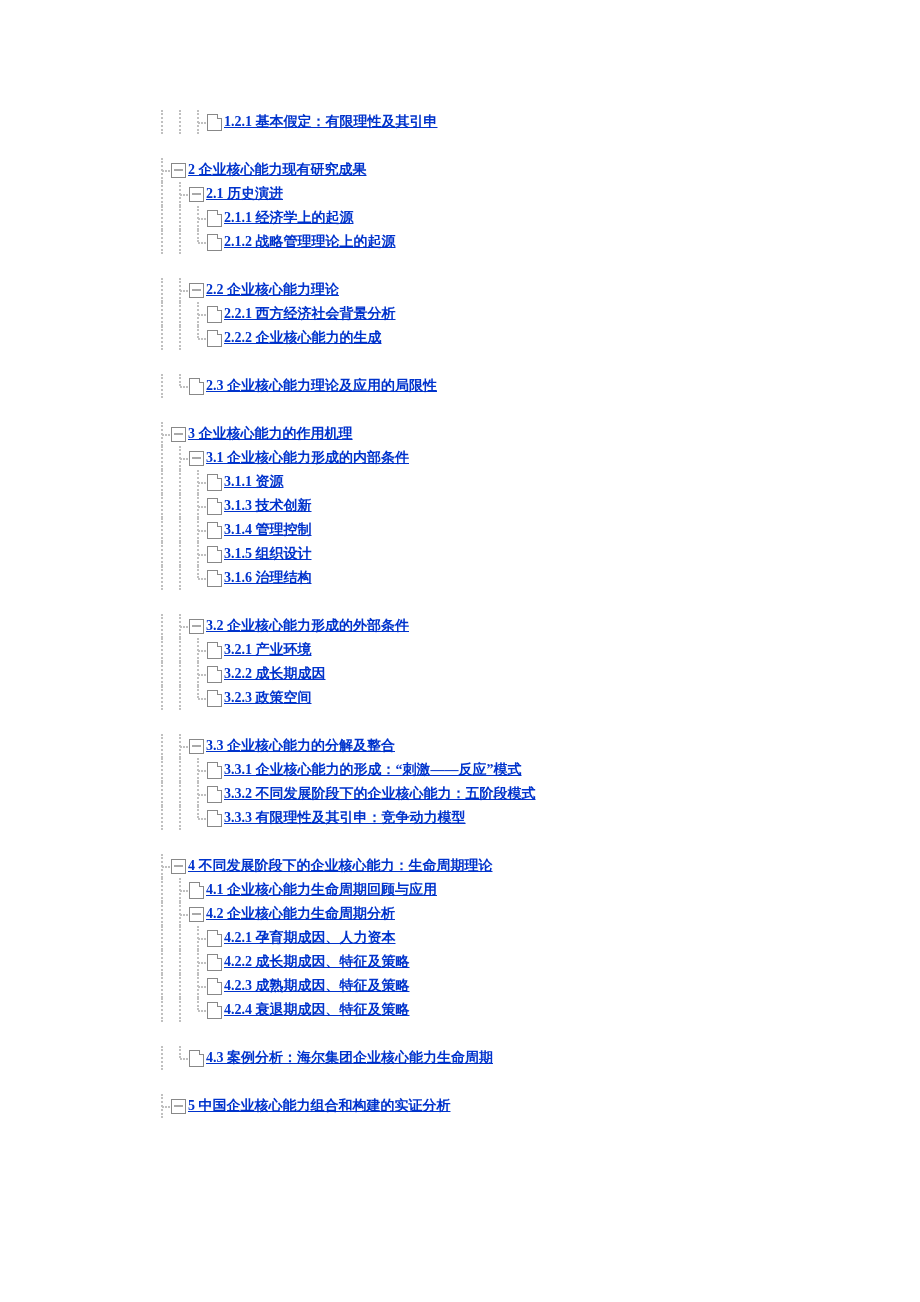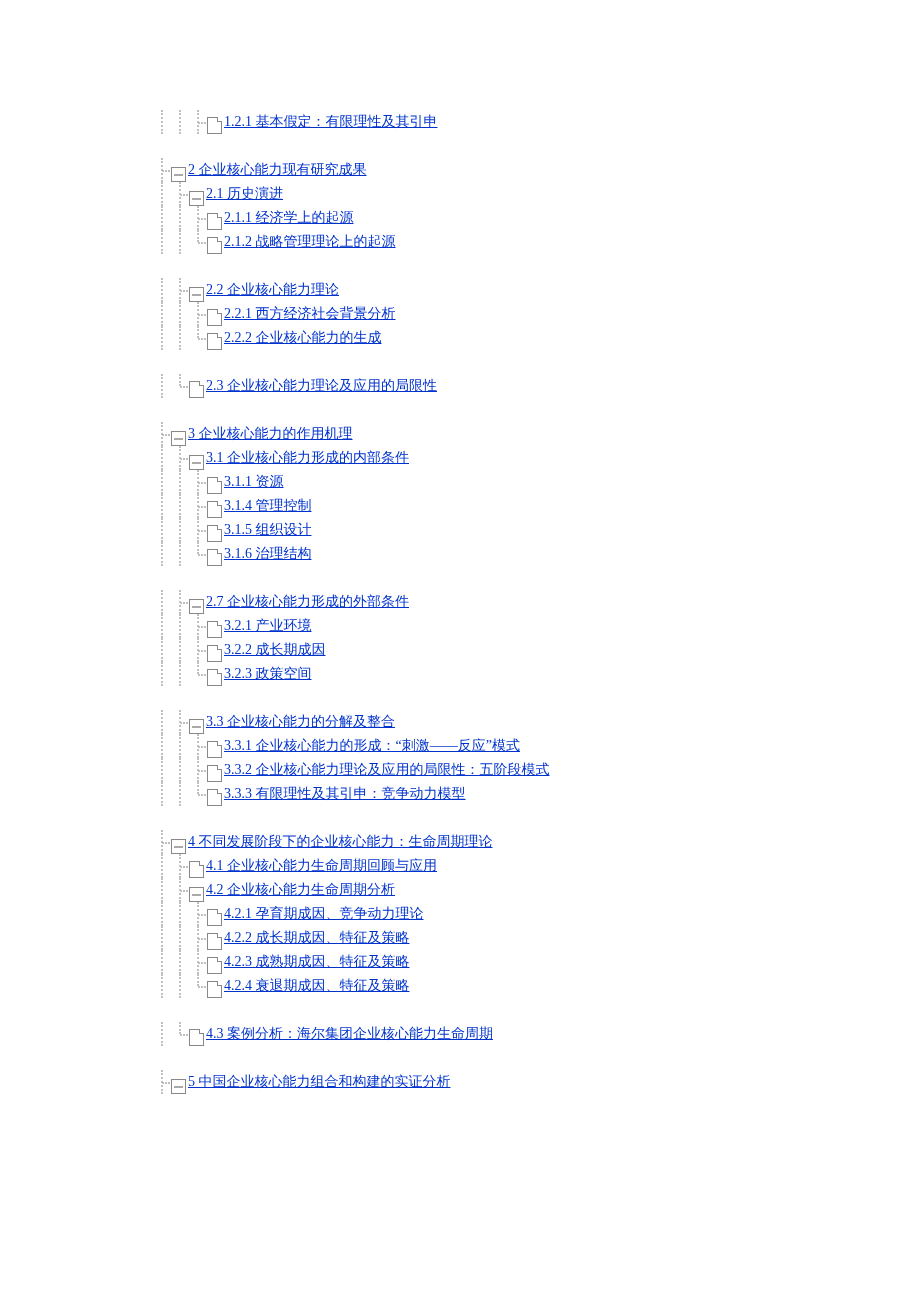--- a/index.html
+++ b/index.html
@@ -6,23 +6,24 @@
       font-family: SimSun, "宋体", serif;
       font-size: 14px;
       background: #ffffff;
       margin: 0;
       padding: 110px 0 0 153px;
       width: 920px;
       box-sizing: border-box;
     }
     .row {
       display: flex;
-      align-items: flex-end;
+      align-items: center;
       height: 24px;
       line-height: 24px;
+      font-weight: bold;
     }
     .spacer {
       height: 24px;
     }
     .tree-cell {
       width: 18px;
       height: 24px;
       position: relative;
       flex: 0 0 18px;
     }
@@ -169,20 +170,27 @@
       <div class="tree-cell"></div>
       <div class="tree-cell tee"></div>
       <div class="page-icon"></div>
       <a class="link-text" href="#">3.1.1 资源</a>
     </div>
     <div class="row">
       <div class="tree-cell"></div>
       <div class="tree-cell"></div>
       <div class="tree-cell tee"></div>
       <div class="page-icon"></div>
+      <a class="link-text" href="#">3.1.3 技术创新</a>
+    </div>
+    <div class="row">
+      <div class="tree-cell"></div>
+      <div class="tree-cell"></div>
+      <div class="tree-cell tee"></div>
+      <div class="page-icon"></div>
       <a class="link-text" href="#">3.1.4 管理控制</a>
     </div>
     <div class="row">
       <div class="tree-cell"></div>
       <div class="tree-cell"></div>
       <div class="tree-cell tee"></div>
       <div class="page-icon"></div>
       <a class="link-text" href="#">3.1.5 组织设计</a>
     </div>
     <div class="row">
@@ -190,21 +198,21 @@
       <div class="tree-cell"></div>
       <div class="tree-cell tee half"></div>
       <div class="page-icon"></div>
       <a class="link-text" href="#">3.1.6 治理结构</a>
     </div>
     <div class="spacer"></div>
     <div class="row">
       <div class="tree-cell"></div>
       <div class="tree-cell tee"></div>
       <div class="collapse-icon"></div>
-      <a class="link-text" href="#">2.7 企业核心能力形成的外部条件</a>
+      <a class="link-text" href="#">3.2 企业核心能力形成的外部条件</a>
     </div>
     <div class="row">
       <div class="tree-cell"></div>
       <div class="tree-cell"></div>
       <div class="tree-cell tee"></div>
       <div class="page-icon"></div>
       <a class="link-text" href="#">3.2.1 产业环境</a>
     </div>
     <div class="row">
       <div class="tree-cell"></div>
@@ -232,21 +240,21 @@
       <div class="tree-cell"></div>
       <div class="tree-cell tee"></div>
       <div class="page-icon"></div>
       <a class="link-text" href="#">3.3.1 企业核心能力的形成：“刺激——反应”模式</a>
     </div>
     <div class="row">
       <div class="tree-cell"></div>
       <div class="tree-cell"></div>
       <div class="tree-cell tee"></div>
       <div class="page-icon"></div>
-      <a class="link-text" href="#">3.3.2 企业核心能力理论及应用的局限性：五阶段模式</a>
+      <a class="link-text" href="#">3.3.2 不同发展阶段下的企业核心能力：五阶段模式</a>
     </div>
     <div class="row">
       <div class="tree-cell"></div>
       <div class="tree-cell"></div>
       <div class="tree-cell tee half"></div>
       <div class="page-icon"></div>
       <a class="link-text" href="#">3.3.3 有限理性及其引申：竞争动力模型</a>
     </div>
     <div class="spacer"></div>
     <div class="row">
@@ -264,21 +272,21 @@
       <div class="tree-cell"></div>
       <div class="tree-cell tee"></div>
       <div class="collapse-icon"></div>
       <a class="link-text" href="#">4.2 企业核心能力生命周期分析</a>
     </div>
     <div class="row">
       <div class="tree-cell"></div>
       <div class="tree-cell"></div>
       <div class="tree-cell tee"></div>
       <div class="page-icon"></div>
-      <a class="link-text" href="#">4.2.1 孕育期成因、竞争动力理论</a>
+      <a class="link-text" href="#">4.2.1 孕育期成因、人力资本</a>
     </div>
     <div class="row">
       <div class="tree-cell"></div>
       <div class="tree-cell"></div>
       <div class="tree-cell tee"></div>
       <div class="page-icon"></div>
       <a class="link-text" href="#">4.2.2 成长期成因、特征及策略</a>
     </div>
     <div class="row">
       <div class="tree-cell"></div>

